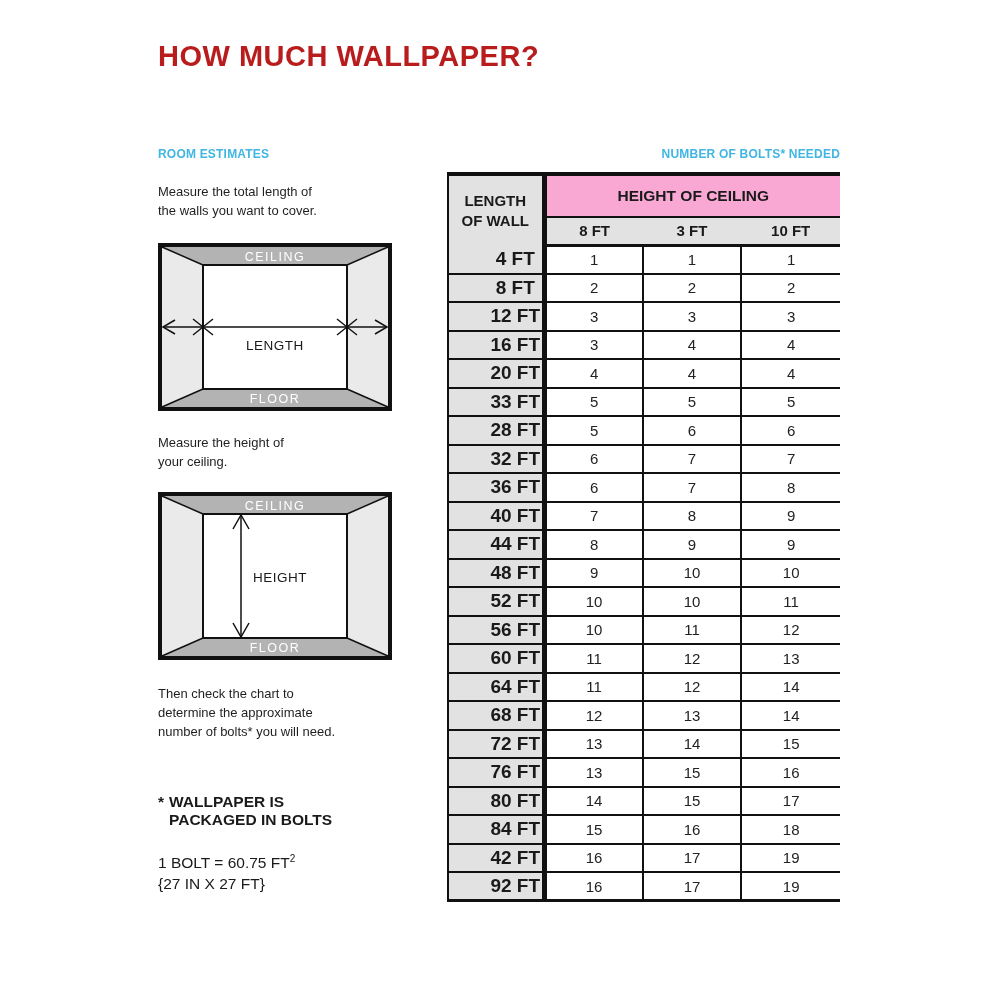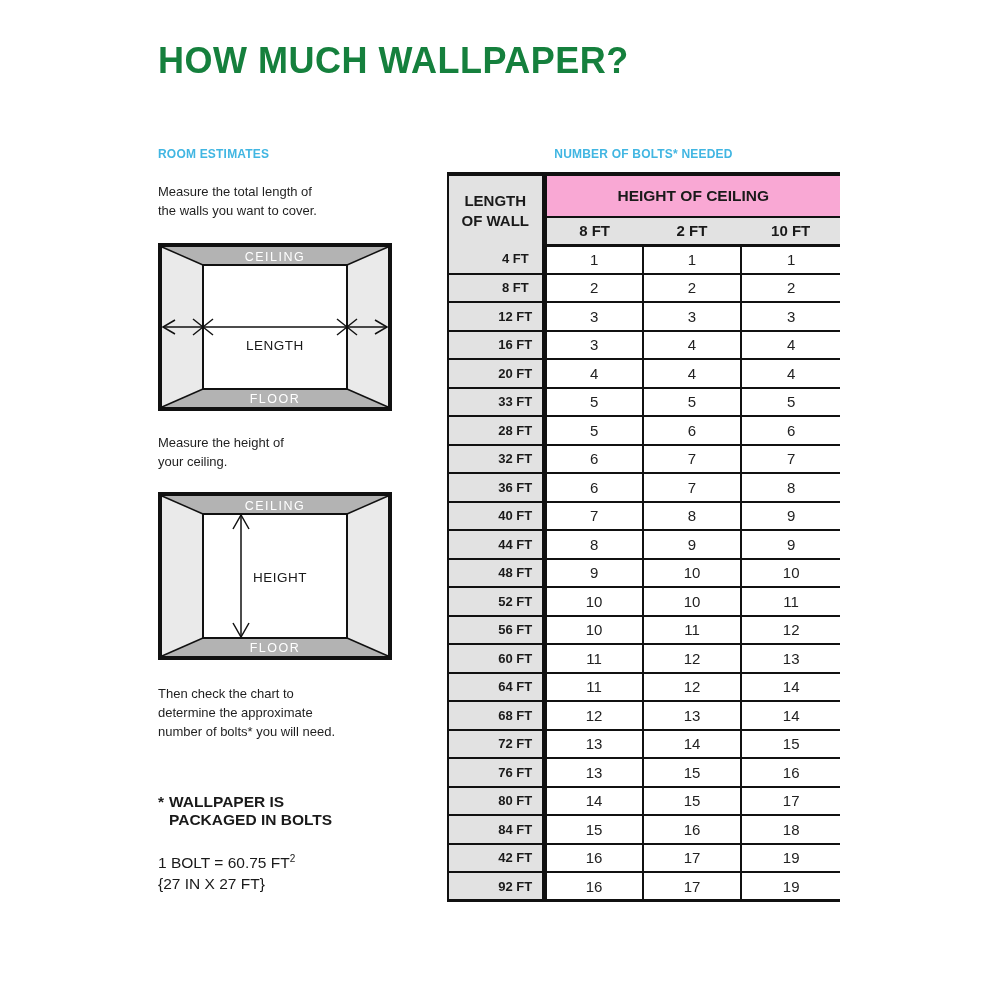--- a/index.html
+++ b/index.html
@@ -5,28 +5,28 @@
   * { margin: 0; padding: 0; box-sizing: border-box; }
   html, body { width: 1000px; height: 1000px; background: #ffffff; }
   body {
     position: relative;
     font-family: "Liberation Sans", sans-serif;
     color: #1a1a1a;
     overflow: hidden;
   }
   .page-title {
     position: absolute; left: 158px; top: 40px;
-    font-size: 36px; font-weight: bold; color: #15803d; letter-spacing: 0.5px;
+    font-size: 29px; font-weight: bold; color: #b91c1c; letter-spacing: 0.5px;
   }
   .section-heading {
     position: absolute; top: 147px;
     font-size: 12px; font-weight: bold; color: #41b6e2; letter-spacing: 0.2px;
   }
   .heading-left { left: 158px; }
-  .heading-right { left: 447px; width: 393px; text-align: center; }
+  .heading-right { left: 447px; width: 393px; text-align: right; }
 
   .step-text {
     position: absolute; left: 158px;
     font-size: 13px; line-height: 19px; white-space: pre-line; color: #1f1f1f;
   }
   .step-1 { top: 182px; }
   .step-2 { top: 433px; }
   .step-3 { top: 684px; }
 
   .room-svg { position: absolute; left: 158px; display: block; }
@@ -57,21 +57,21 @@
     font-size: 15px; line-height: 1.3; white-space: pre-line;
   }
   .bolt-table th.group-cell {
     background: #f9a8d4; height: 43px; border-bottom: 2px solid #111; font-size: 15.5px;
   }
   .bolt-table tr.sub-header th {
     background: #e2e2e2; height: 28px; border-bottom: 3px solid #111; font-size: 15px;
   }
   .bolt-table tbody th {
     background: #e2e2e2; border-right: 5px solid #111; border-bottom: 2px solid #111;
-    font-size: 13px; height: 28.5px; padding-left: 40px;
+    font-size: 19px; height: 28.5px; padding-left: 40px;
   }
   .bolt-table tbody td {
     border-bottom: 2px solid #111; font-size: 15px; font-weight: normal;
     height: 28.5px; color: #222;
   }
   .bolt-table tbody td + td { border-left: 2px solid #111; }
 
   .svg-label-white { fill: #ffffff; font-family: "Liberation Sans", sans-serif; font-size: 12.5px; letter-spacing: 1.5px; }
   .svg-label-dark  { fill: #1a1a1a; font-family: "Liberation Sans", sans-serif; font-size: 13.5px; letter-spacing: 0.5px; }
 </style>
@@ -149,21 +149,21 @@
 <div class="table-wrap">
   <table class="bolt-table">
     <thead>
       <tr>
         <th class="corner-cell" rowspan="2">LENGTH
 OF WALL</th>
         <th class="group-cell" colspan="3">HEIGHT OF CEILING</th>
       </tr>
       <tr class="sub-header">
         <th>8 FT</th>
-        <th>2 FT</th>
+        <th>3 FT</th>
         <th>10 FT</th>
       </tr>
     </thead>
     <tbody>
         <tr>
           <th>4 FT</th>
           <td>1</td>
           <td>1</td>
           <td>1</td>
         </tr>

